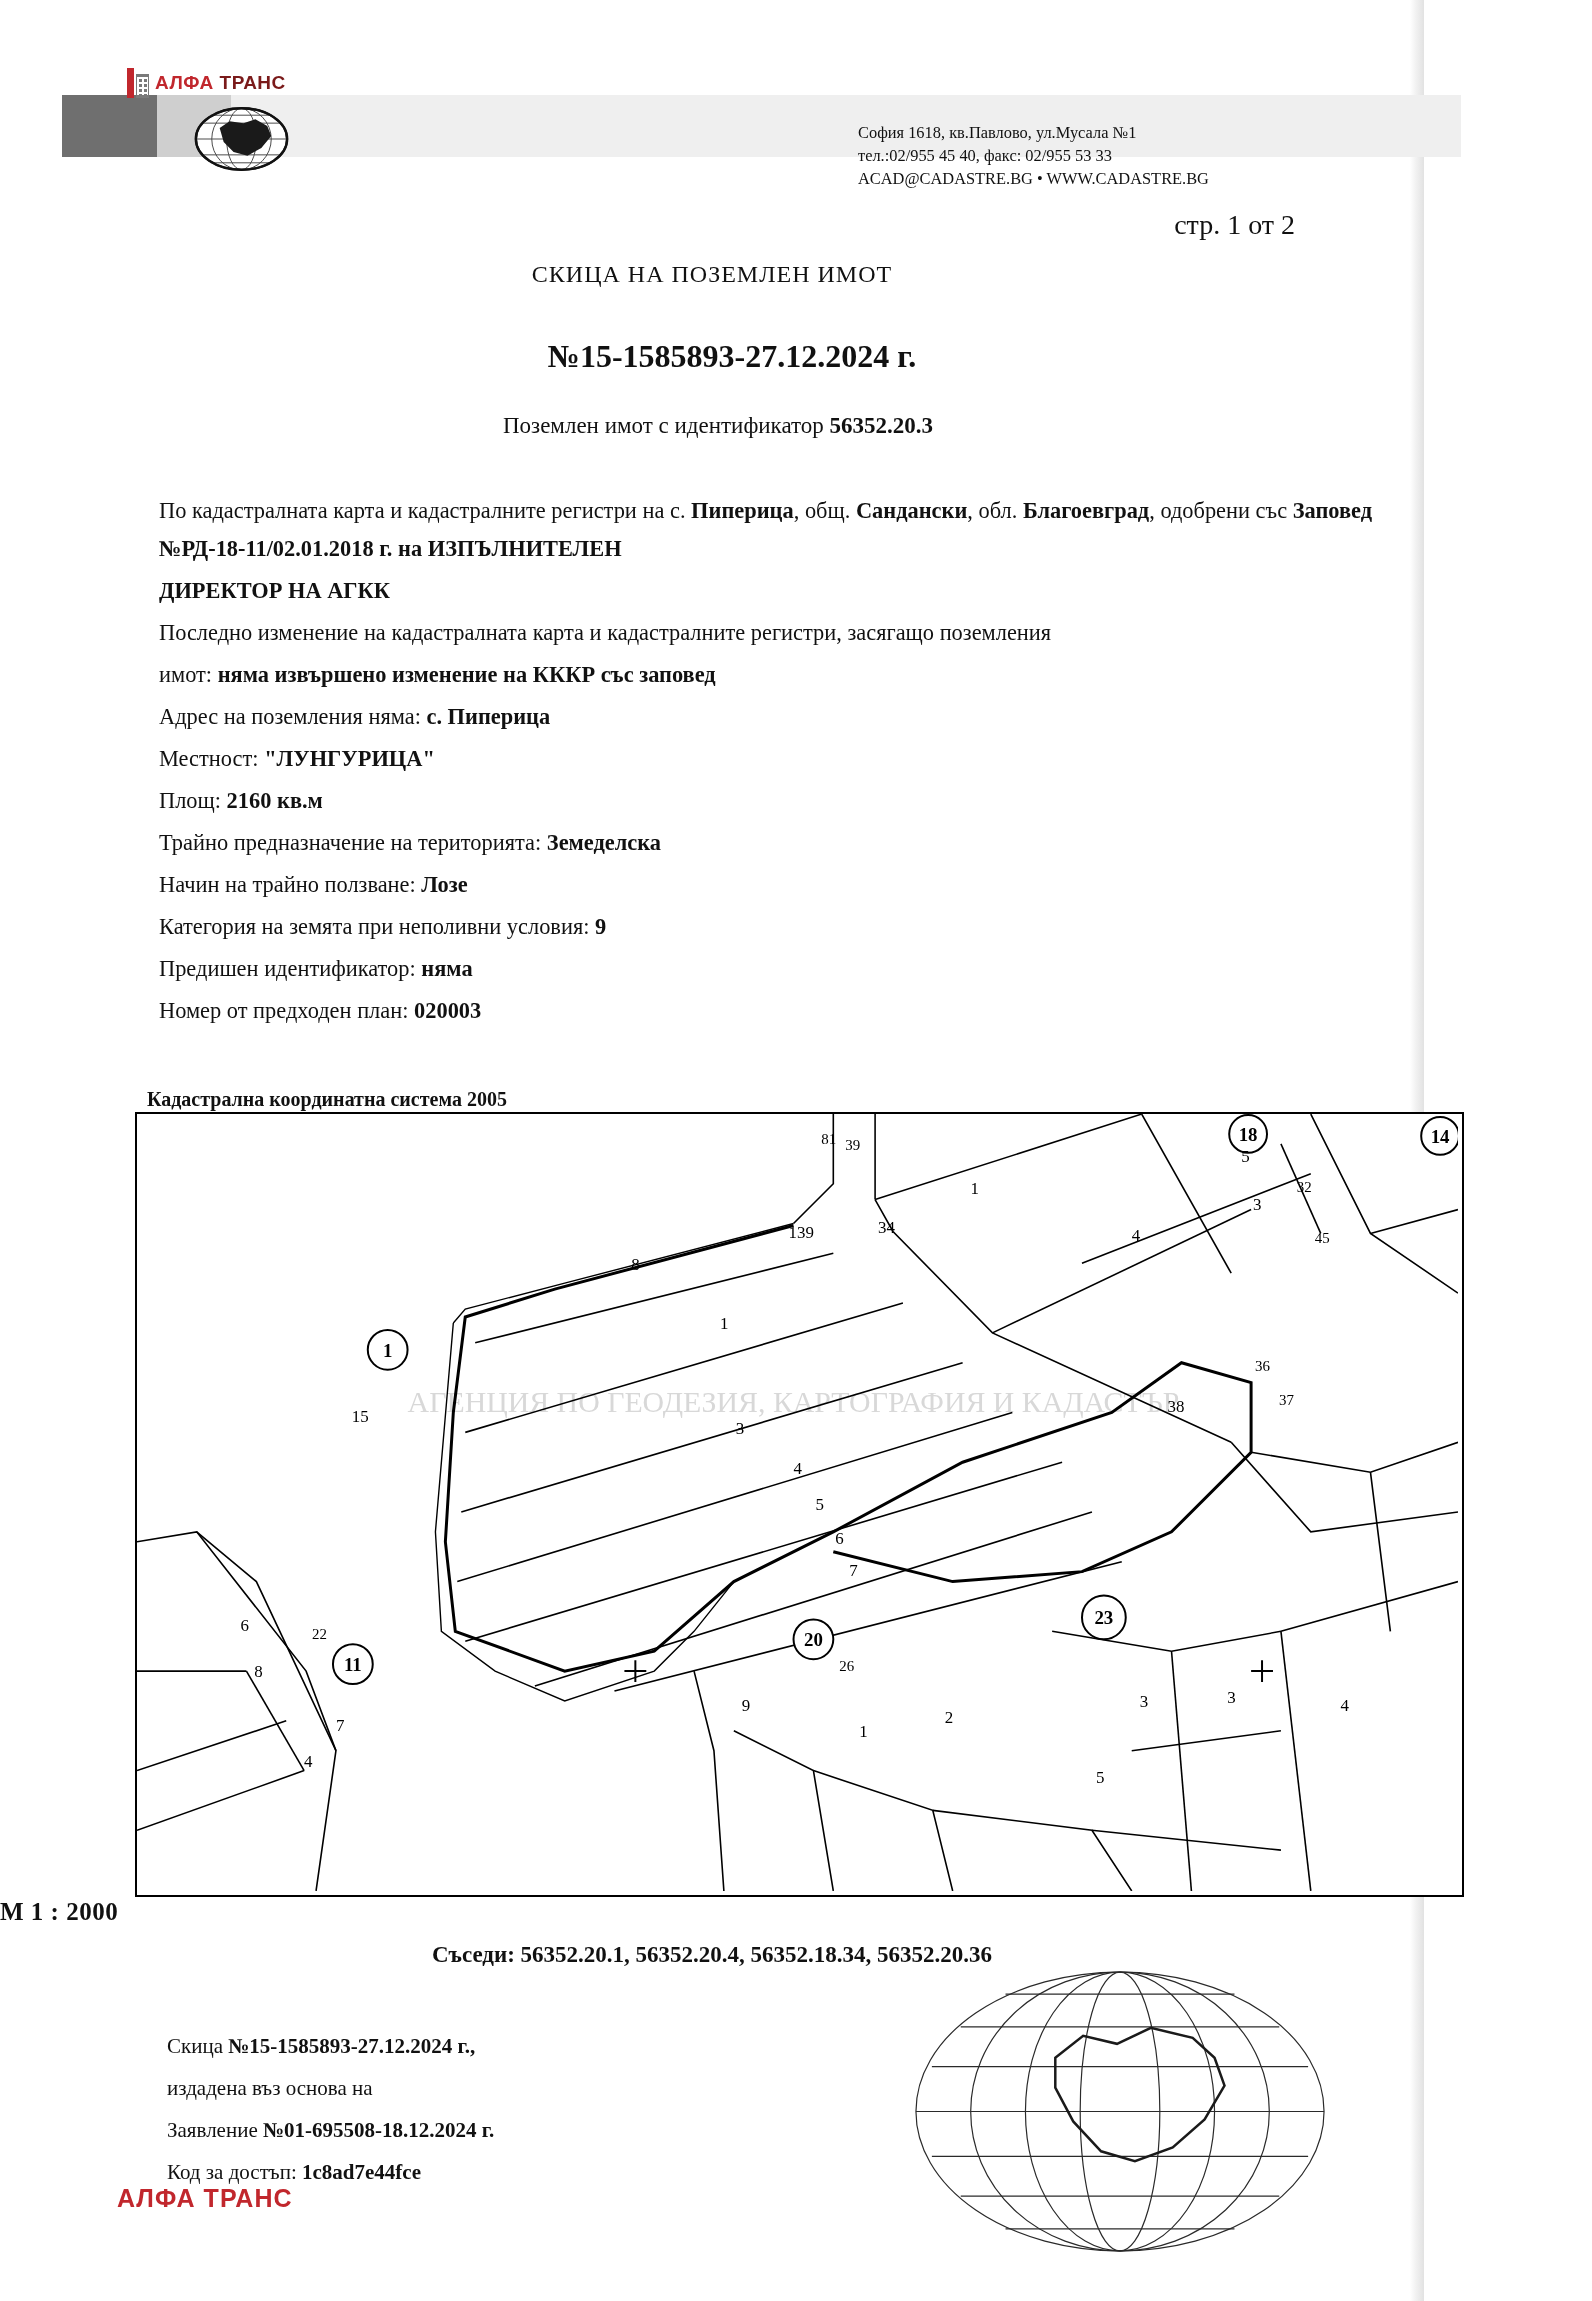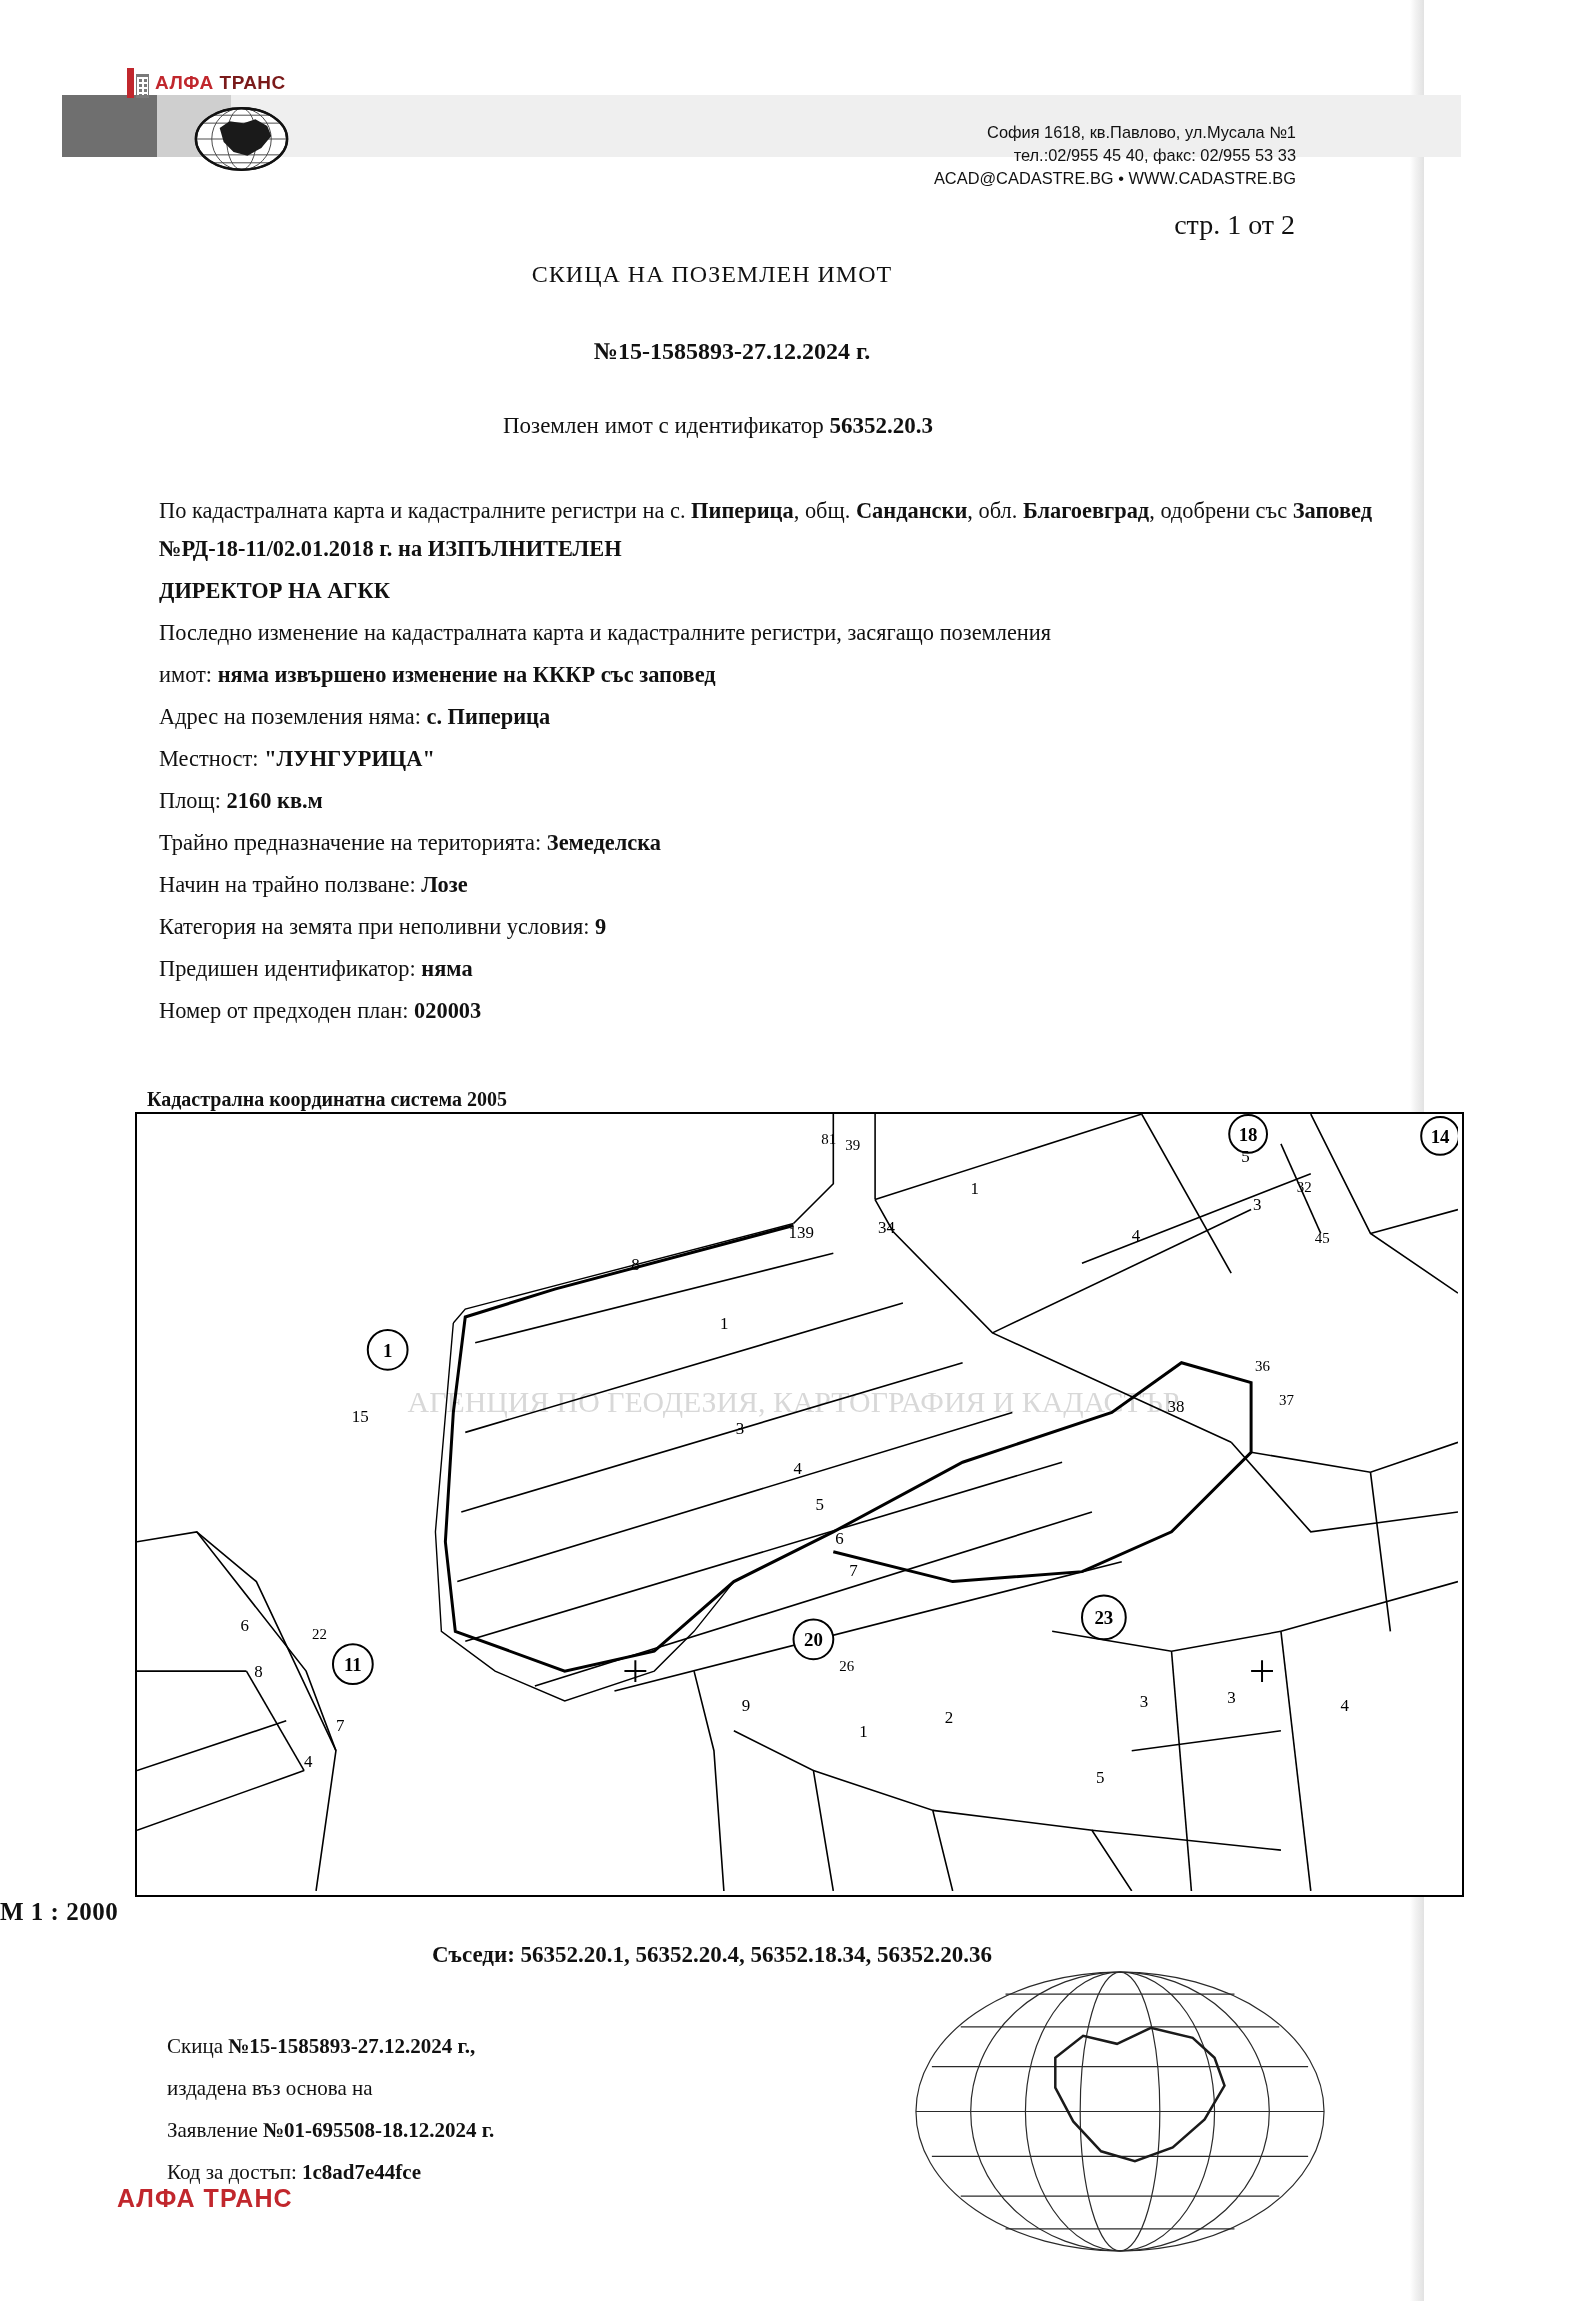--- a/index.html
+++ b/index.html
@@ -88,25 +88,25 @@
     letter-spacing: 1px;
     color: #1a1a1a;
     white-space: pre-line;
   }
 
   .contact {
     position: absolute;
     left: 858px;
     top: 121px;
     width: 438px;
-    font-family: Liberation Sans, sans-serif;
+    font-family: Liberation Serif, serif;
     font-size: 16.4px;
     line-height: 23px;
     color: #111;
-    text-align: right;
+    text-align: left;
   }
   .contact div { white-space: nowrap; }
 
   .page-num {
     position: absolute;
     right: 129px;
     top: 209px;
     font-size: 28px;
     font-family: "Liberation Serif", serif;
   }
@@ -120,21 +120,21 @@
     font-weight: normal;
     font-size: 24px;
     letter-spacing: 1px;
   }
   .doc-number {
     position: absolute;
     left: 0; right: 0;
     top: 338px;
     text-align: center;
     font-weight: bold;
-    font-size: 24px;
+    font-size: 32px;
     margin-left: 40px;
   }
   .doc-ident {
     position: absolute;
     left: 0; right: 0;
     top: 413px;
     text-align: center;
     font-size: 23px;
     padding-left: 12px;
   }

